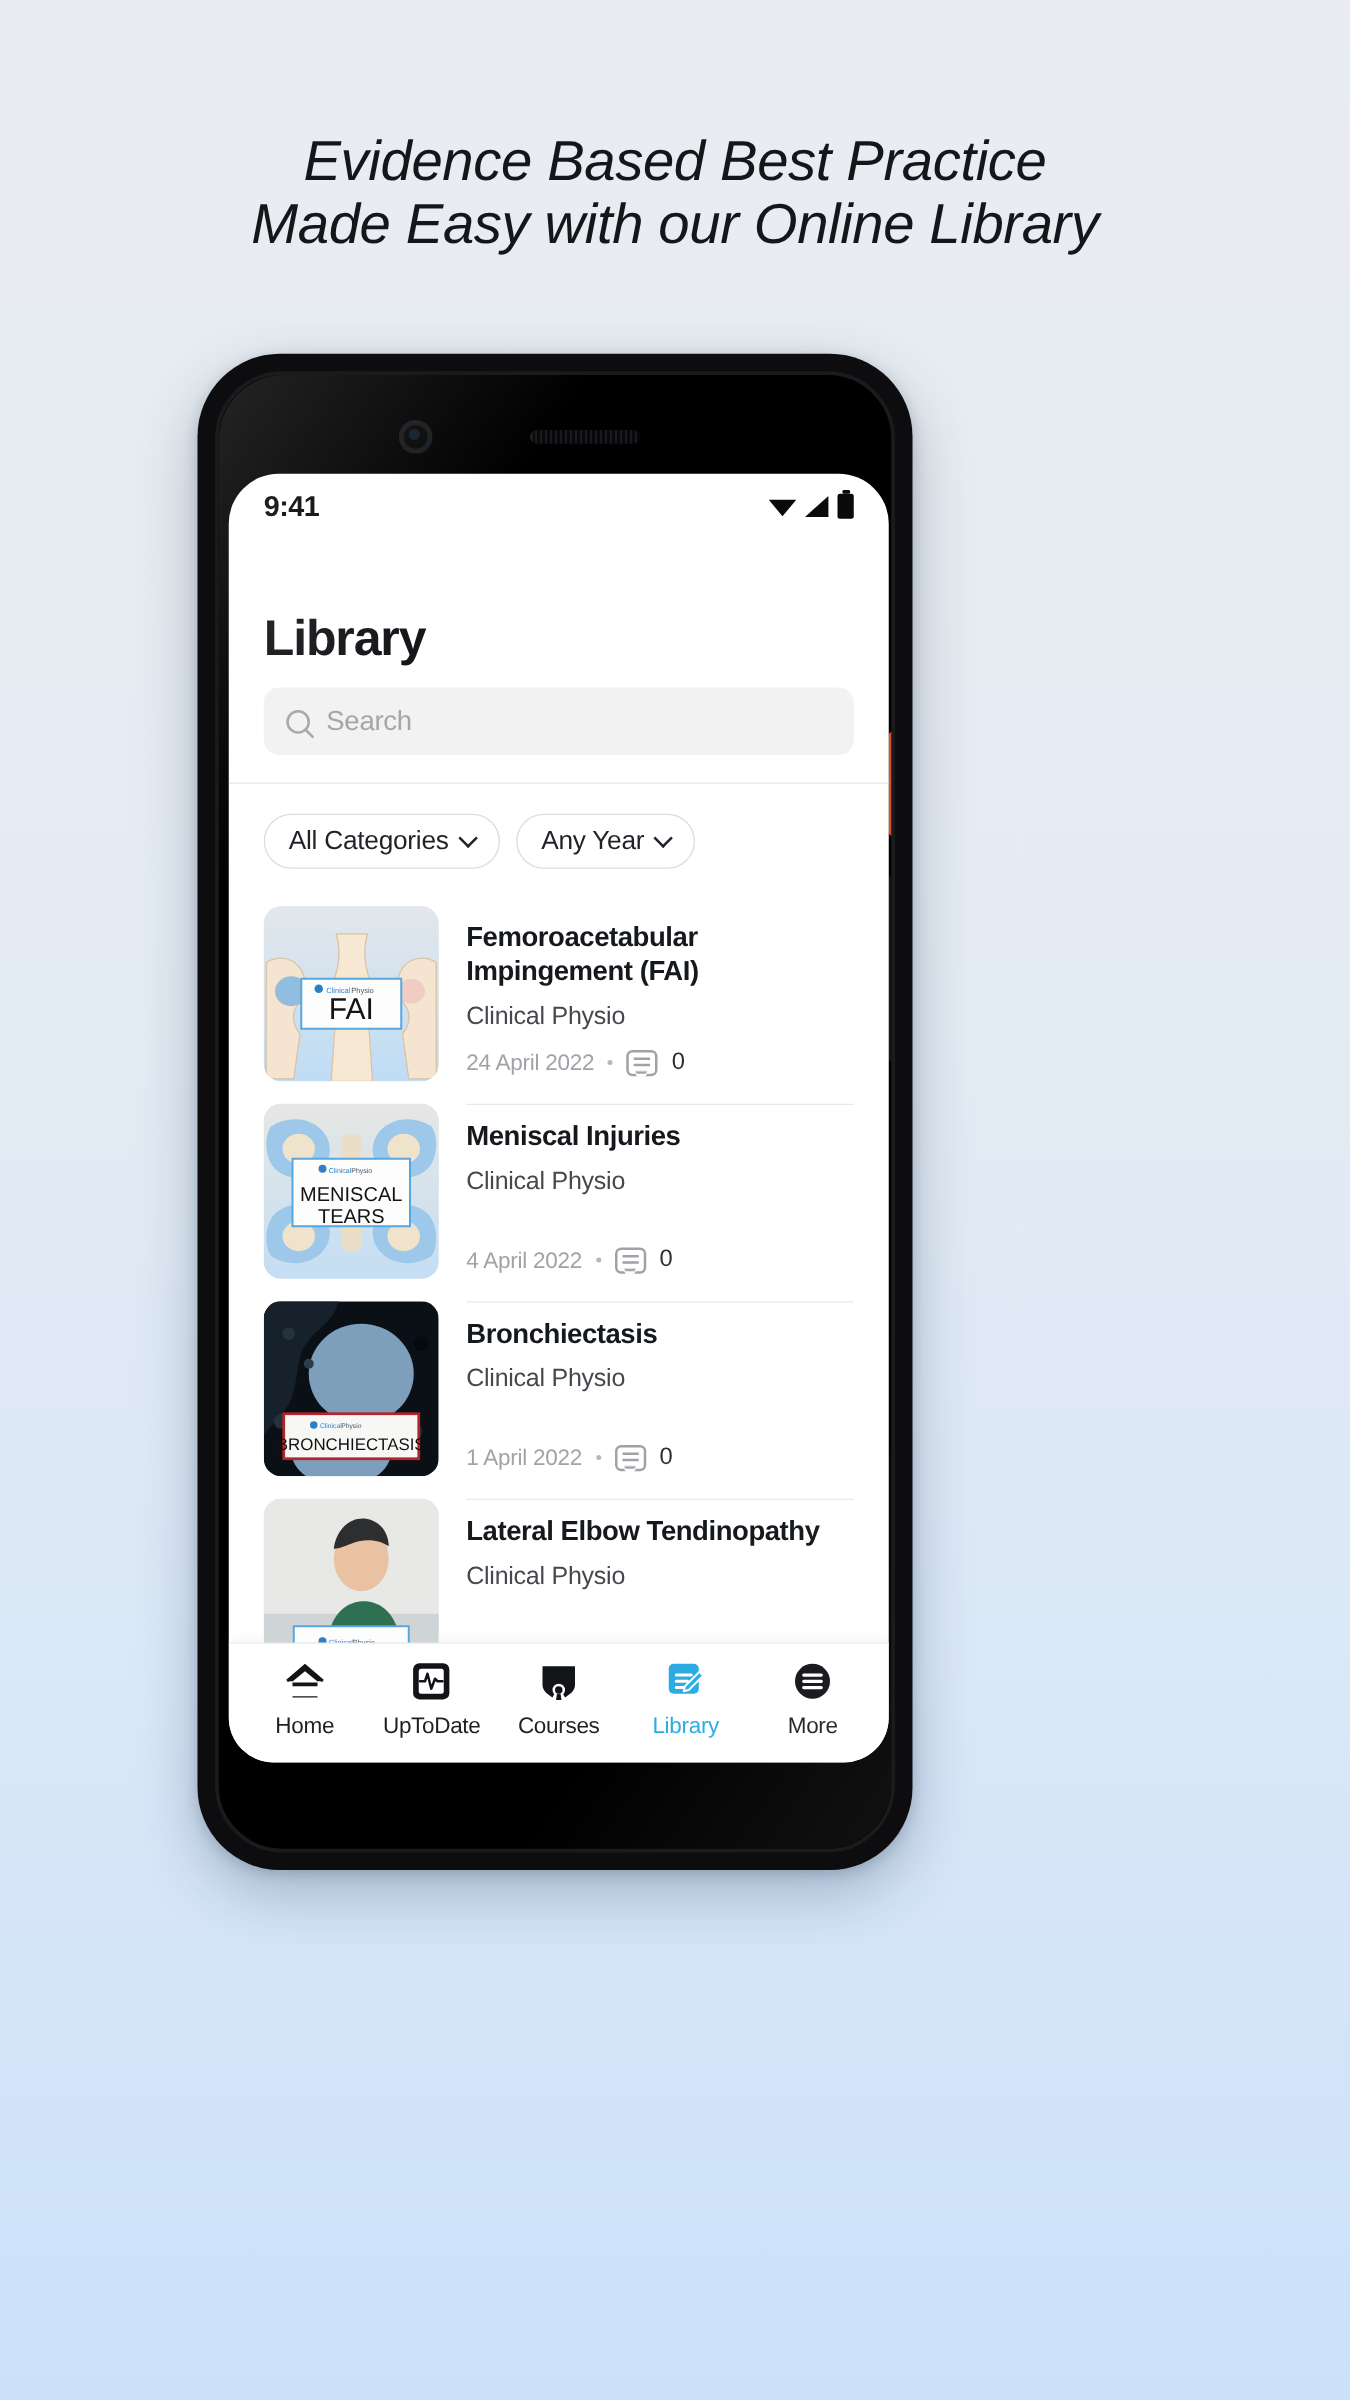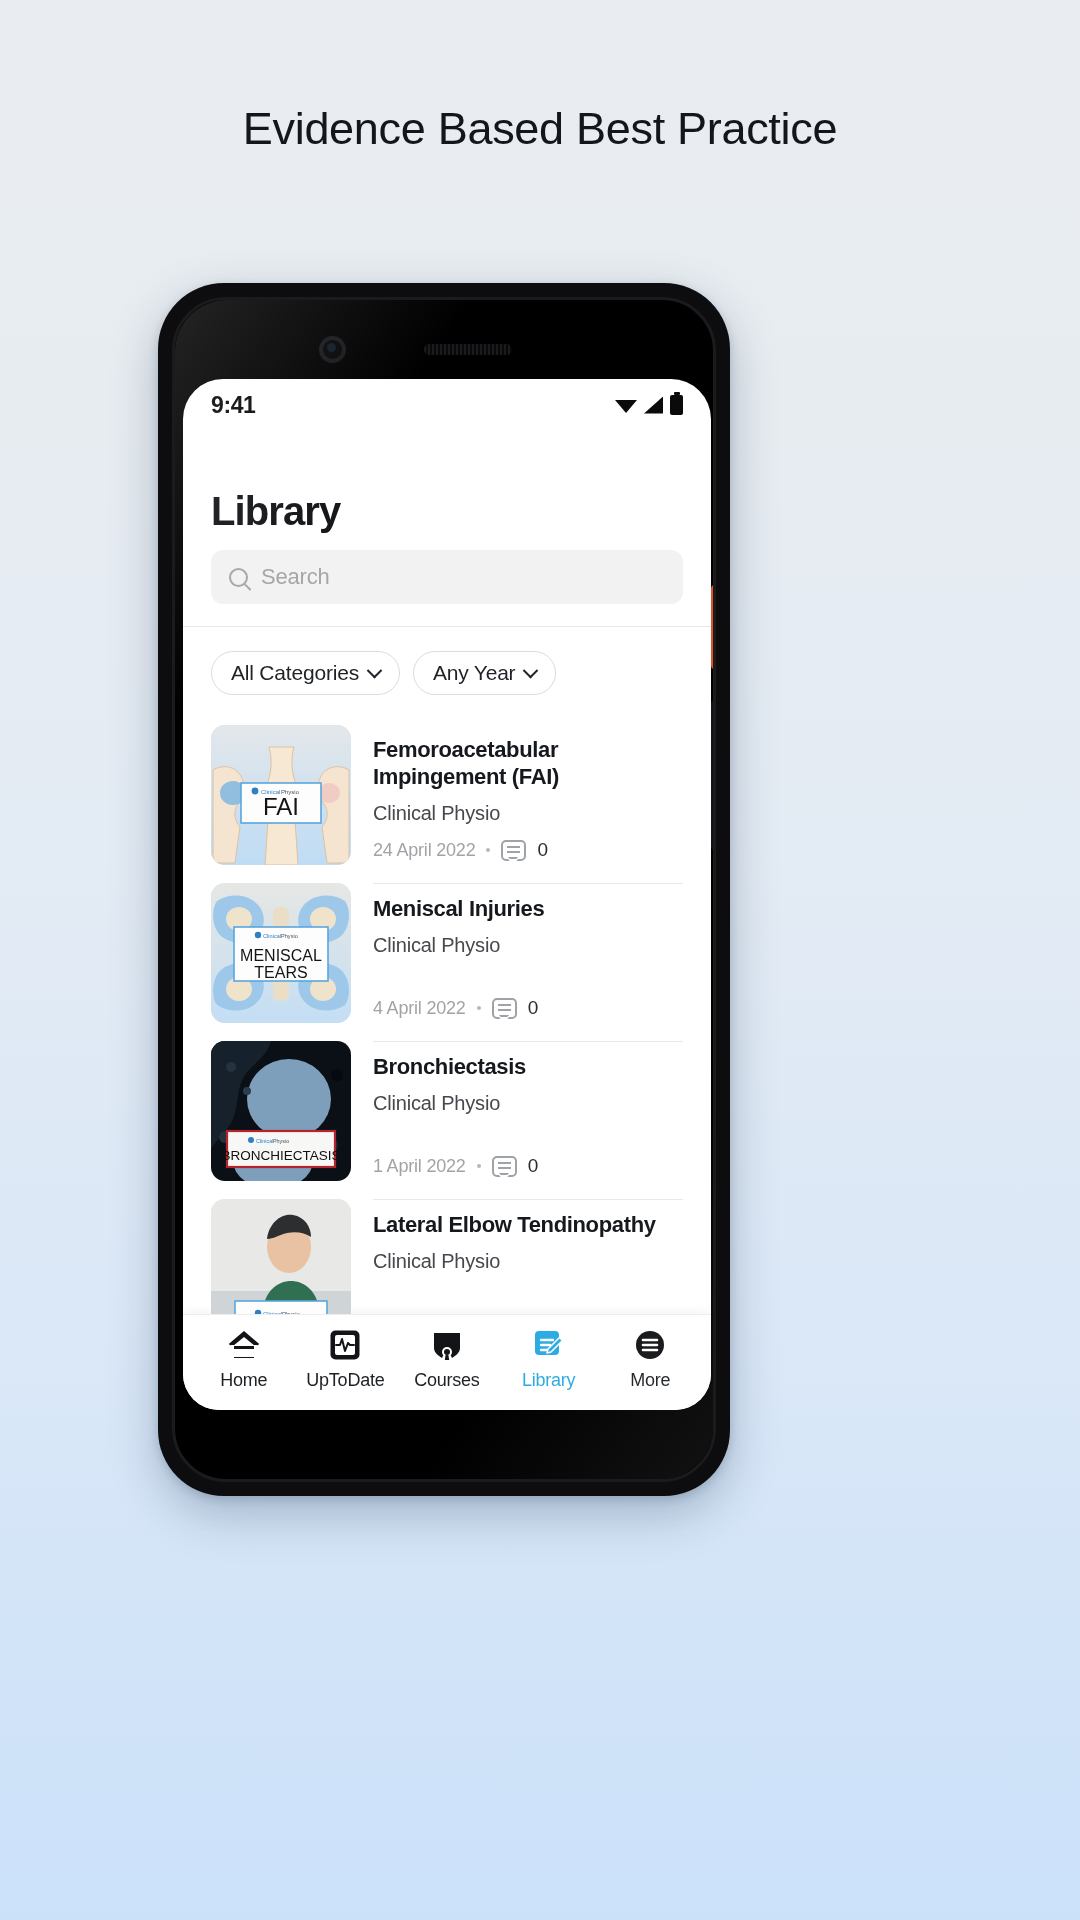--- a/index.html
+++ b/index.html
@@ -16,20 +16,21 @@
   
   .headline {
     position: absolute;
     top: 104px; left: 0; width: 1080px;
     text-align: center;
     color: #14171a;
     font-size: 45px;
     line-height: 1.12;
     font-weight: 400;
     letter-spacing: -0.3px;
+    font-style: italic;
   }
   .headline .l2 { display: block; }
 
   
   .phone {
     position: absolute;
     left: 158px; top: 283px;
     width: 572px; height: 1213px;
     border-radius: 66px;
     background: #0d0d0f;
@@ -283,20 +284,21 @@
     color: #1d2024;
     letter-spacing: -0.25px;
   }
   .nav-item.active .nav-label { color: #2aabe2; }
 </style>
 </head>
 <body>
 
 <div class="headline">
   <span class="l1">Evidence Based Best Practice</span>
+  <span class="l2">Made Easy with our Online Library</span>
 </div>
 
 <div class="phone">
   <div class="phone-inner">
     <div class="camera"></div>
     <div class="speaker"></div>
     <div class="bezel-gloss"></div>
 
     <div class="screen">
 

